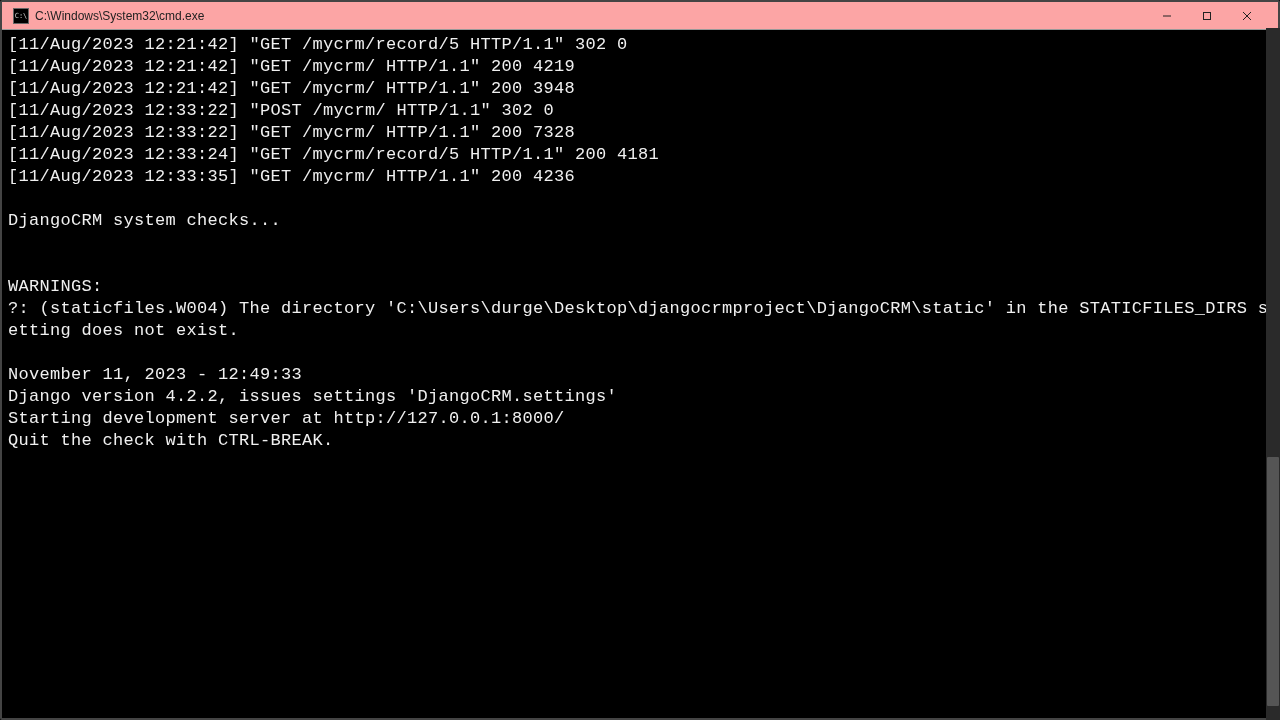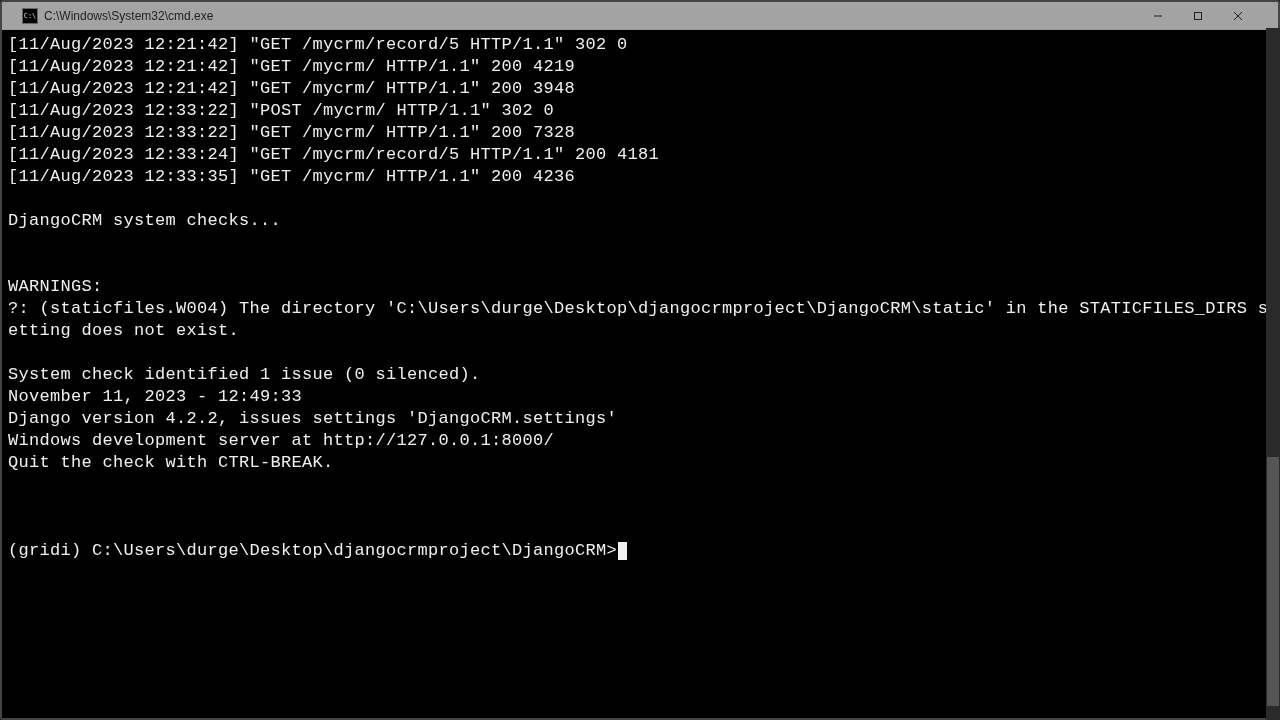--- a/index.html
+++ b/index.html
@@ -11,24 +11,24 @@
       width: 1280px;
       height: 720px;
       background: #000;
       font-family: Consolas, 'Courier New', monospace;
       overflow: hidden;
       border: 2px solid #444;
       border-radius: 2px;
     }
     .titlebar {
       height: 28px;
-      background: #a3a3a3;
+      background: #fca5a5;
       display: flex;
       align-items: center;
-      padding: 0 20px;
+      padding: 0 11px;
       border-bottom: 1px solid #999;
     }
     .titlebar-icon {
       width: 16px;
       height: 16px;
       background: #000;
       border: 1px solid #666;
       margin-right: 6px;
       display: inline-flex;
       align-items: center;
@@ -140,26 +140,24 @@
     <div class="terminal-line">[11/Aug/2023 12:33:22] "GET /mycrm/ HTTP/1.1" 200 7328</div>
     <div class="terminal-line">[11/Aug/2023 12:33:24] "GET /mycrm/record/5 HTTP/1.1" 200 4181</div>
     <div class="terminal-line">[11/Aug/2023 12:33:35] "GET /mycrm/ HTTP/1.1" 200 4236</div>
     <div class="terminal-line">&nbsp;</div>
     <div class="terminal-line">DjangoCRM system checks...</div>
     <div class="terminal-line">&nbsp;</div>
     <div class="terminal-line">&nbsp;</div>
     <div class="terminal-line">WARNINGS:</div>
     <div class="terminal-line">?: (staticfiles.W004) The directory 'C:\Users\durge\Desktop\djangocrmproject\DjangoCRM\static' in the STATICFILES_DIRS setting does not exist.</div>
     <div class="terminal-line">&nbsp;</div>
-    <div class="terminal-line">System check identified 1 issue (0 silenced).</div>
     <div class="terminal-line">November 11, 2023 - 12:49:33</div>
     <div class="terminal-line">Django version 4.2.2, issues settings 'DjangoCRM.settings'</div>
-    <div class="terminal-line">Windows development server at http://127.0.0.1:8000/</div>
+    <div class="terminal-line">Starting development server at http://127.0.0.1:8000/</div>
     <div class="terminal-line">Quit the check with CTRL-BREAK.</div>
     <div class="terminal-line">&nbsp;</div>
     <div class="terminal-line">&nbsp;</div>
     <div class="terminal-line">&nbsp;</div>
-    <div class="terminal-line">(gridi) C:\Users\durge\Desktop\djangocrmproject\DjangoCRM&gt;<span class="cursor"></span></div>
   </div>
 
 <div class="scrollbar">
   <div class="scrollbar-thumb"></div>
 </div>
 
 </body></html>

